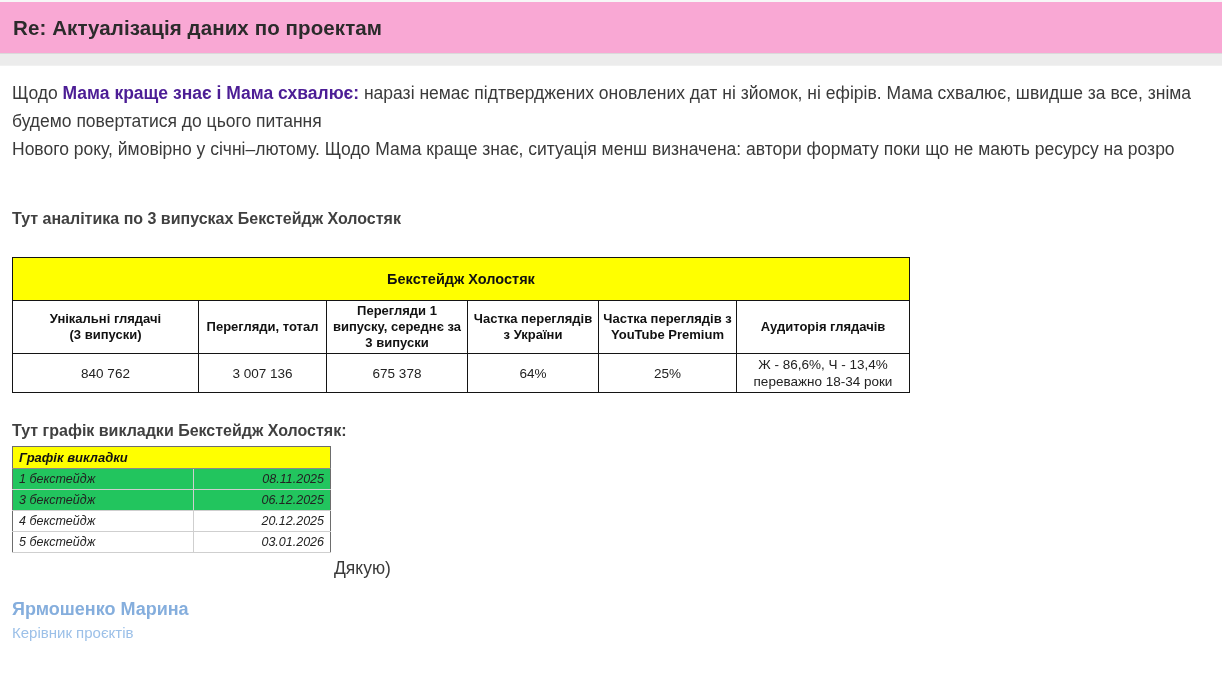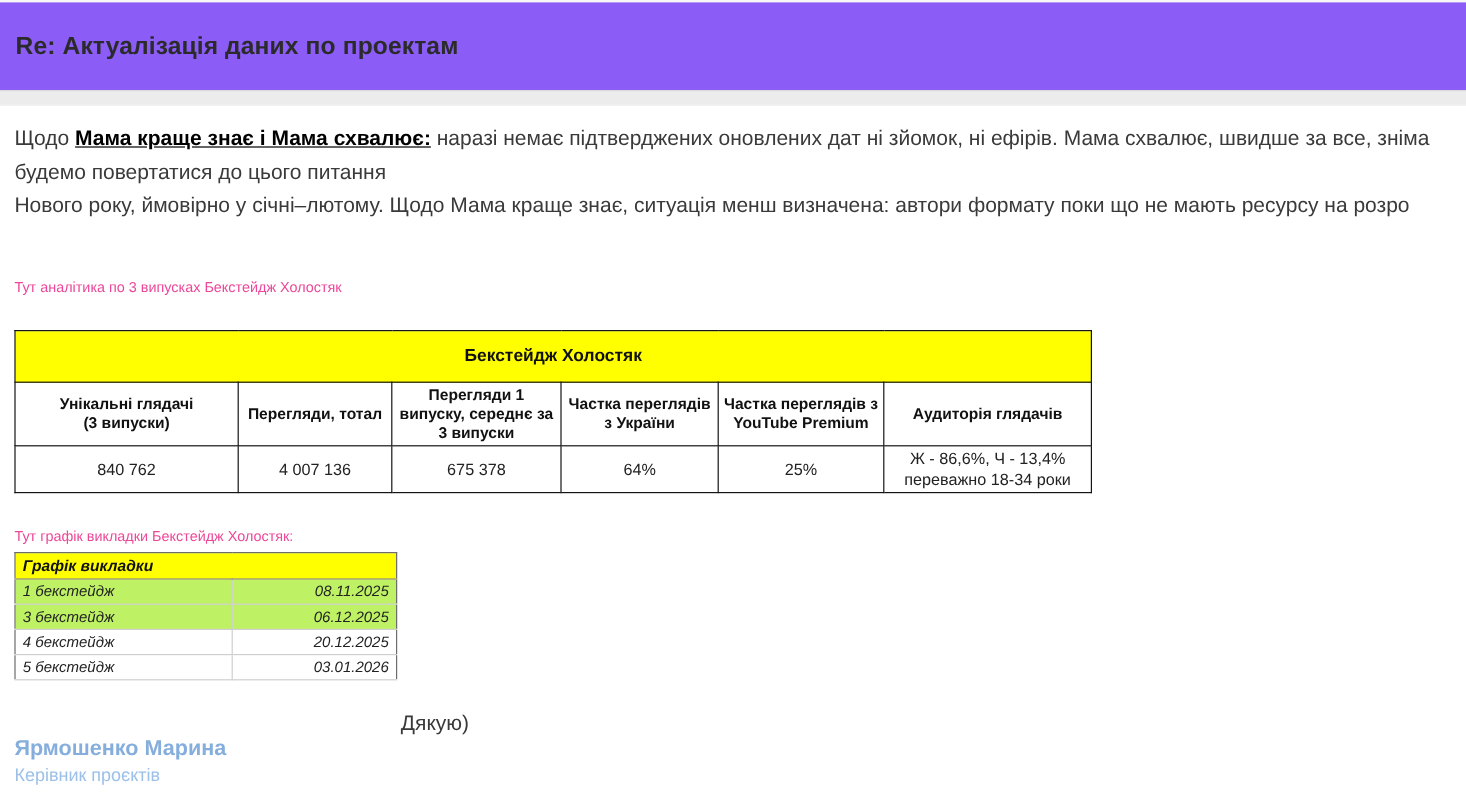--- a/index.html
+++ b/index.html
@@ -1,51 +1,51 @@
 <!DOCTYPE html>
 <html><head>
 <meta charset="utf-8">
 <style>
   * { margin: 0; padding: 0; box-sizing: border-box; }
   html, body { width: 1222px; height: 673px; overflow: hidden; background: #ffffff; }
   body { font-family: "Liberation Sans", sans-serif; color: #3b3b3b; }
 
   .subject-bar {
-    height: 75px;
+    height: 53px;
     display: flex;
     align-items: center;
     padding: 0 13px;
-    background: #8b5cf6;
+    background: #f9a8d4;
     border-top: 2px solid #f7f7f7;
   }
   .subject-bar h1 {
     font-size: 20.5px;
     font-weight: 700;
     color: #2b2b2b;
     letter-spacing: 0.1px;
     white-space: nowrap;
   }
   .divider-strip {
     height: 13px;
     background: #ececec;
     border-top: 1px solid #dadada;
     border-bottom: 1px solid #f1f1f1;
   }
 
   .content { padding-left: 12px; }
 
   .body-text { margin-top: 13px; font-size: 17.5px; line-height: 28px; color: #3a3a3a; }
   .body-text .line { white-space: nowrap; overflow: hidden; }
-  .body-text b { color: #000000; text-decoration: underline; }
+  .body-text b { color: #4c1d95; }
 
   .section-heading {
     margin-top: 47px;
-    font-size: 12px;
-    font-weight: 400;
-    color: #ec4899;
+    font-size: 16px;
+    font-weight: 700;
+    color: #404040;
     white-space: nowrap;
   }
 
   
   table.analytics {
     margin-top: 29px;
     border-collapse: collapse;
     table-layout: fixed;
   }
   table.analytics th, table.analytics td {
@@ -97,26 +97,26 @@
   table.schedule .sched-title td {
     background: #ffff00;
     font-weight: 700;
     font-size: 13px;
     color: #111;
     height: 22px;
     border-bottom: 1px solid #8b8b8b;
   }
   table.schedule .label-cell { border-right: 1px solid #cfcfcf; }
   table.schedule .date-cell { text-align: right; }
-  table.schedule tr.green td { background: #bef264; }
+  table.schedule tr.green td { background: #22c55e; }
 
   .thanks {
     position: absolute;
     left: 322px;
-    top: 132px;
+    top: 112px;
     font-size: 17.5px;
     color: #3a3a3a;
     white-space: nowrap;
   }
 
   
   .signature { margin-top: 44px; }
   .sig-name { font-size: 18px; font-weight: 700; color: #85aedd; line-height: 25px; }
   .sig-role { font-size: 15px; color: #9cc0e8; line-height: 22px; }
 </style>
@@ -159,21 +159,21 @@
 випуску, середнє за
 3 випуски</th>
         <th>Частка переглядів
 з України</th>
         <th>Частка переглядів з
 YouTube Premium</th>
         <th>Аудиторія глядачів</th>
       </tr>
       <tr class="data-row">
         <td>840 762</td>
-        <td>4 007 136</td>
+        <td>3 007 136</td>
         <td>675 378</td>
         <td>64%</td>
         <td>25%</td>
         <td>Ж - 86,6%, Ч - 13,4%
 переважно 18-34 роки</td>
       </tr>
     </tbody>
   </table>
 
   <div class="section-heading schedule-heading">Тут графік викладки Бекстейдж Холостяк:</div>

